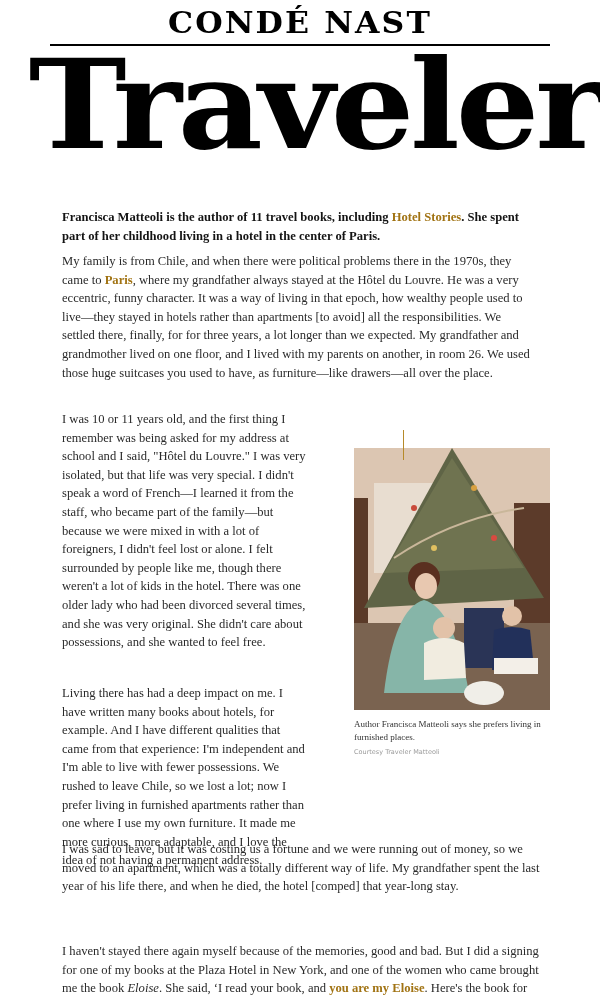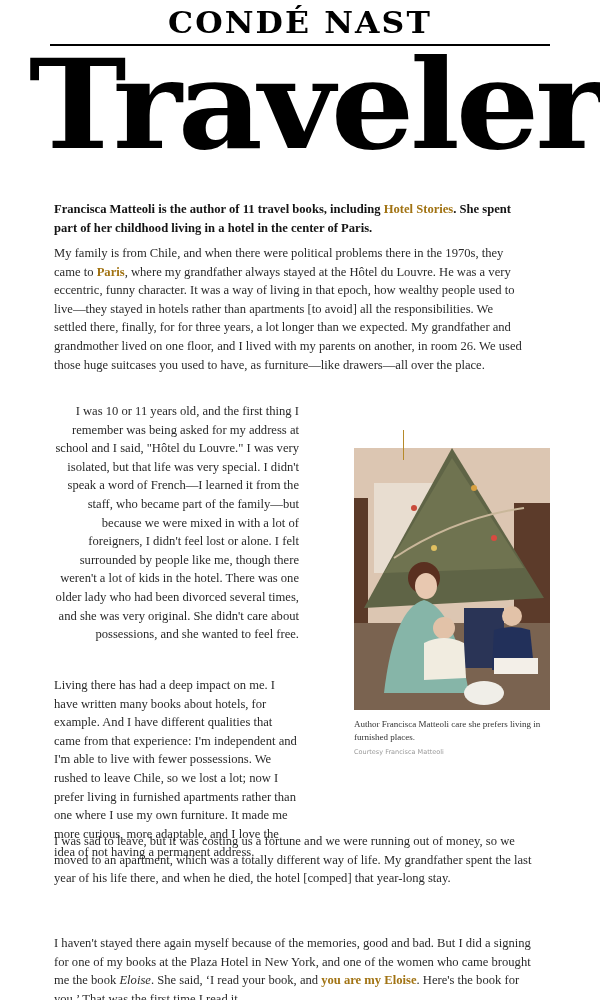--- a/index.html
+++ b/index.html
@@ -17,25 +17,25 @@
   }
   .brand-rule { position: absolute; left: 0; top: 44px; width: 500px; height: 2px; background: #000; }
   .brand-main {
     position: absolute; left: -6px; top: 40px; width: 512px; text-align: center;
     font-family: "DejaVu Serif", serif; font-weight: 900;
     font-size: 124px; line-height: 130px; color: #000; letter-spacing: -4px;
     transform: scaleX(1.06); transform-origin: center;
   }
   .p {
     position: absolute; left: 50px; font-size: 12.6px; line-height: 18.6px;
-    color: #2a2a2a; margin: 4px;
+    color: #2a2a2a; margin: 12px;
   }
   .intro { top: 196px; width: 480px; font-weight: bold; color: #141414; line-height: 19px; }
   .p1 { top: 240px; width: 470px; }
-  .p2 { top: 398px; width: 245px; text-align: right; }
+  .p2 { top: 398px; width: 245px; }
   .p3 { top: 672px; width: 245px; }
   .p4 { top: 828px; width: 490px; }
   .p5 { top: 930px; width: 490px; }
   .link { color: #a17313; font-weight: bold; cursor: pointer; }
   .figure { position: absolute; left: 354px; top: 430px; width: 196px; }
   .tick { position: absolute; left: 49px; top: 0; width: 1px; height: 30px; background: #b68a2a; z-index: 2; }
   .photo {
     position: absolute; left: 0; top: 18px; width: 196px; height: 262px; overflow: hidden;
     background: linear-gradient(180deg, #e6d3c3 0%, #d9c2ad 18%, #8e7f62 30%, #6b6547 50%, #5a4a3a 68%, #7a6252 80%, #8c7566 100%);
   }
@@ -82,21 +82,21 @@
       <ellipse cx="72" cy="138" rx="11" ry="13" fill="#e8c8b0"></ellipse>
       <path d="M30 245 Q40 160 70 152 Q100 160 115 245 Z" fill="#86b5a8"></path>
       <circle cx="90" cy="180" r="11" fill="#e2c2a8"></circle>
       <path d="M70 195 Q90 185 110 195 L112 230 L70 232 Z" fill="#f1ece0"></path>
       <circle cx="158" cy="168" r="10" fill="#e2c2a8"></circle>
       <path d="M140 182 Q158 176 176 182 L180 220 L138 222 Z" fill="#22305a"></path>
       <rect x="140" y="210" width="44" height="16" fill="#f3efe8"></rect>
       <ellipse cx="130" cy="245" rx="20" ry="12" fill="#f0eee8"></ellipse>
     </svg>
   </div>
-  <div class="caption">Author Francisca Matteoli care she prefers living in furnished places.</div>
-  <div class="credit">Courtesy Francisca Matteoli</div>
+  <div class="caption">Author Francisca Matteoli says she prefers living in furnished places.</div>
+  <div class="credit">Courtesy Traveler Matteoli</div>
 </div>
 
 <p class="p p3">Living there has had a deep impact on me. I have written many books about hotels, for example. And I have different qualities that came from that experience: I'm independent and I'm able to live with fewer possessions. We rushed to leave Chile, so we lost a lot; now I prefer living in furnished apartments rather than one where I use my own furniture. It made me more curious, more adaptable, and I love the idea of not having a permanent address.</p>
 
 <p class="p p4">I was sad to leave, but it was costing us a fortune and we were running out of money, so we moved to an apartment, which was a totally different way of life. My grandfather spent the last year of his life there, and when he died, the hotel [comped] that year-long stay.</p>
 
 <p class="p p5"><span>I haven't stayed there again myself because of the memories, good and bad. But I did a signing for one of my books at the Plaza Hotel in New York, and one of the women who came brought me the book </span><em>Eloise</em><span>. She said, ‘I read your book, and </span><a class="link">you are my Eloise</a><span>. Here's the book for you.’ That was the first time I read it.</span></p>
 
 </body></html>

